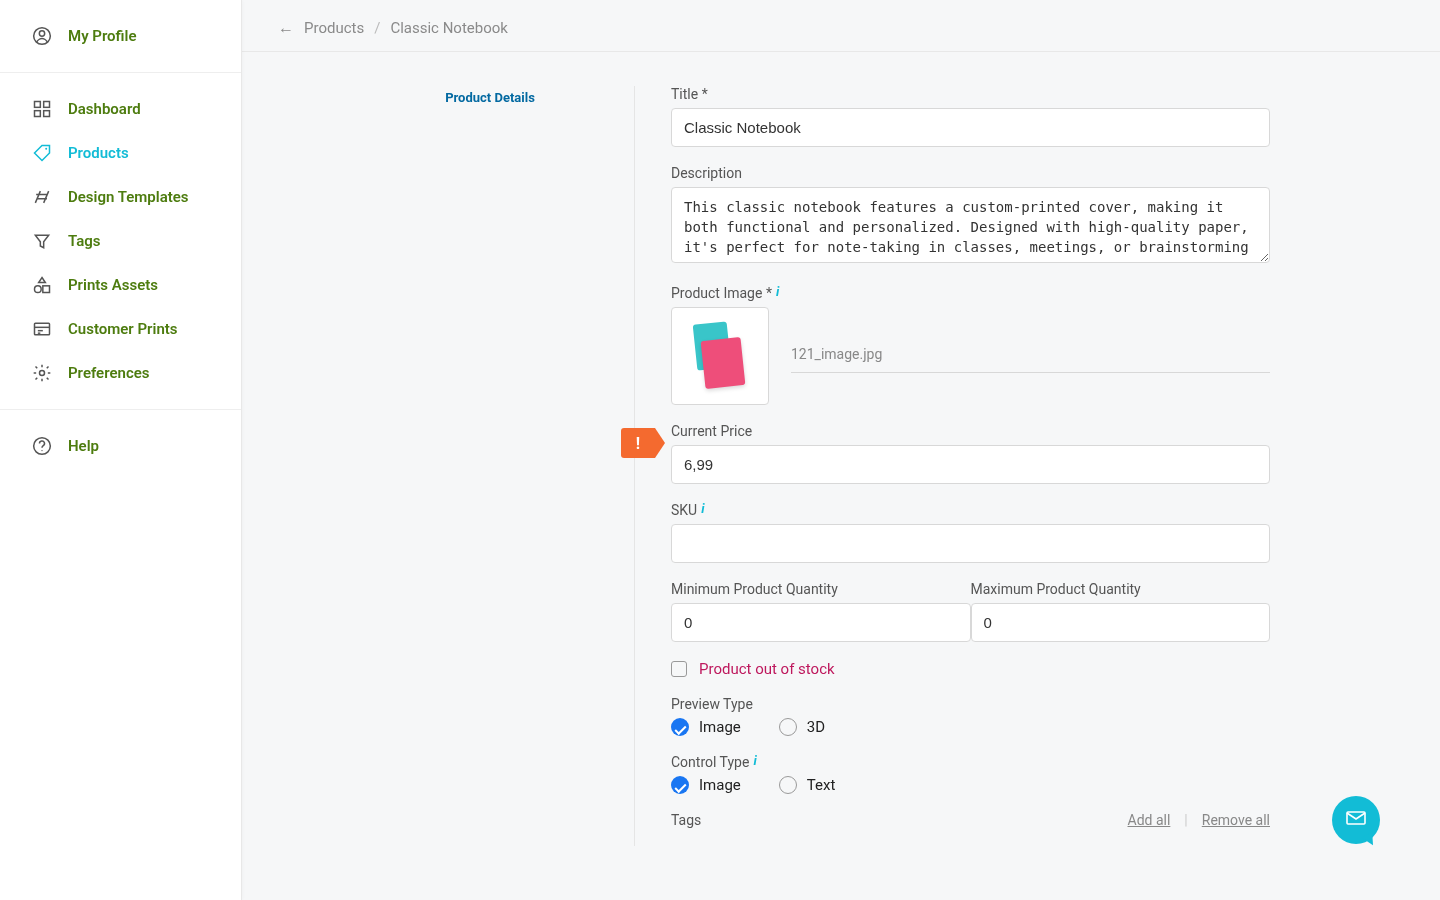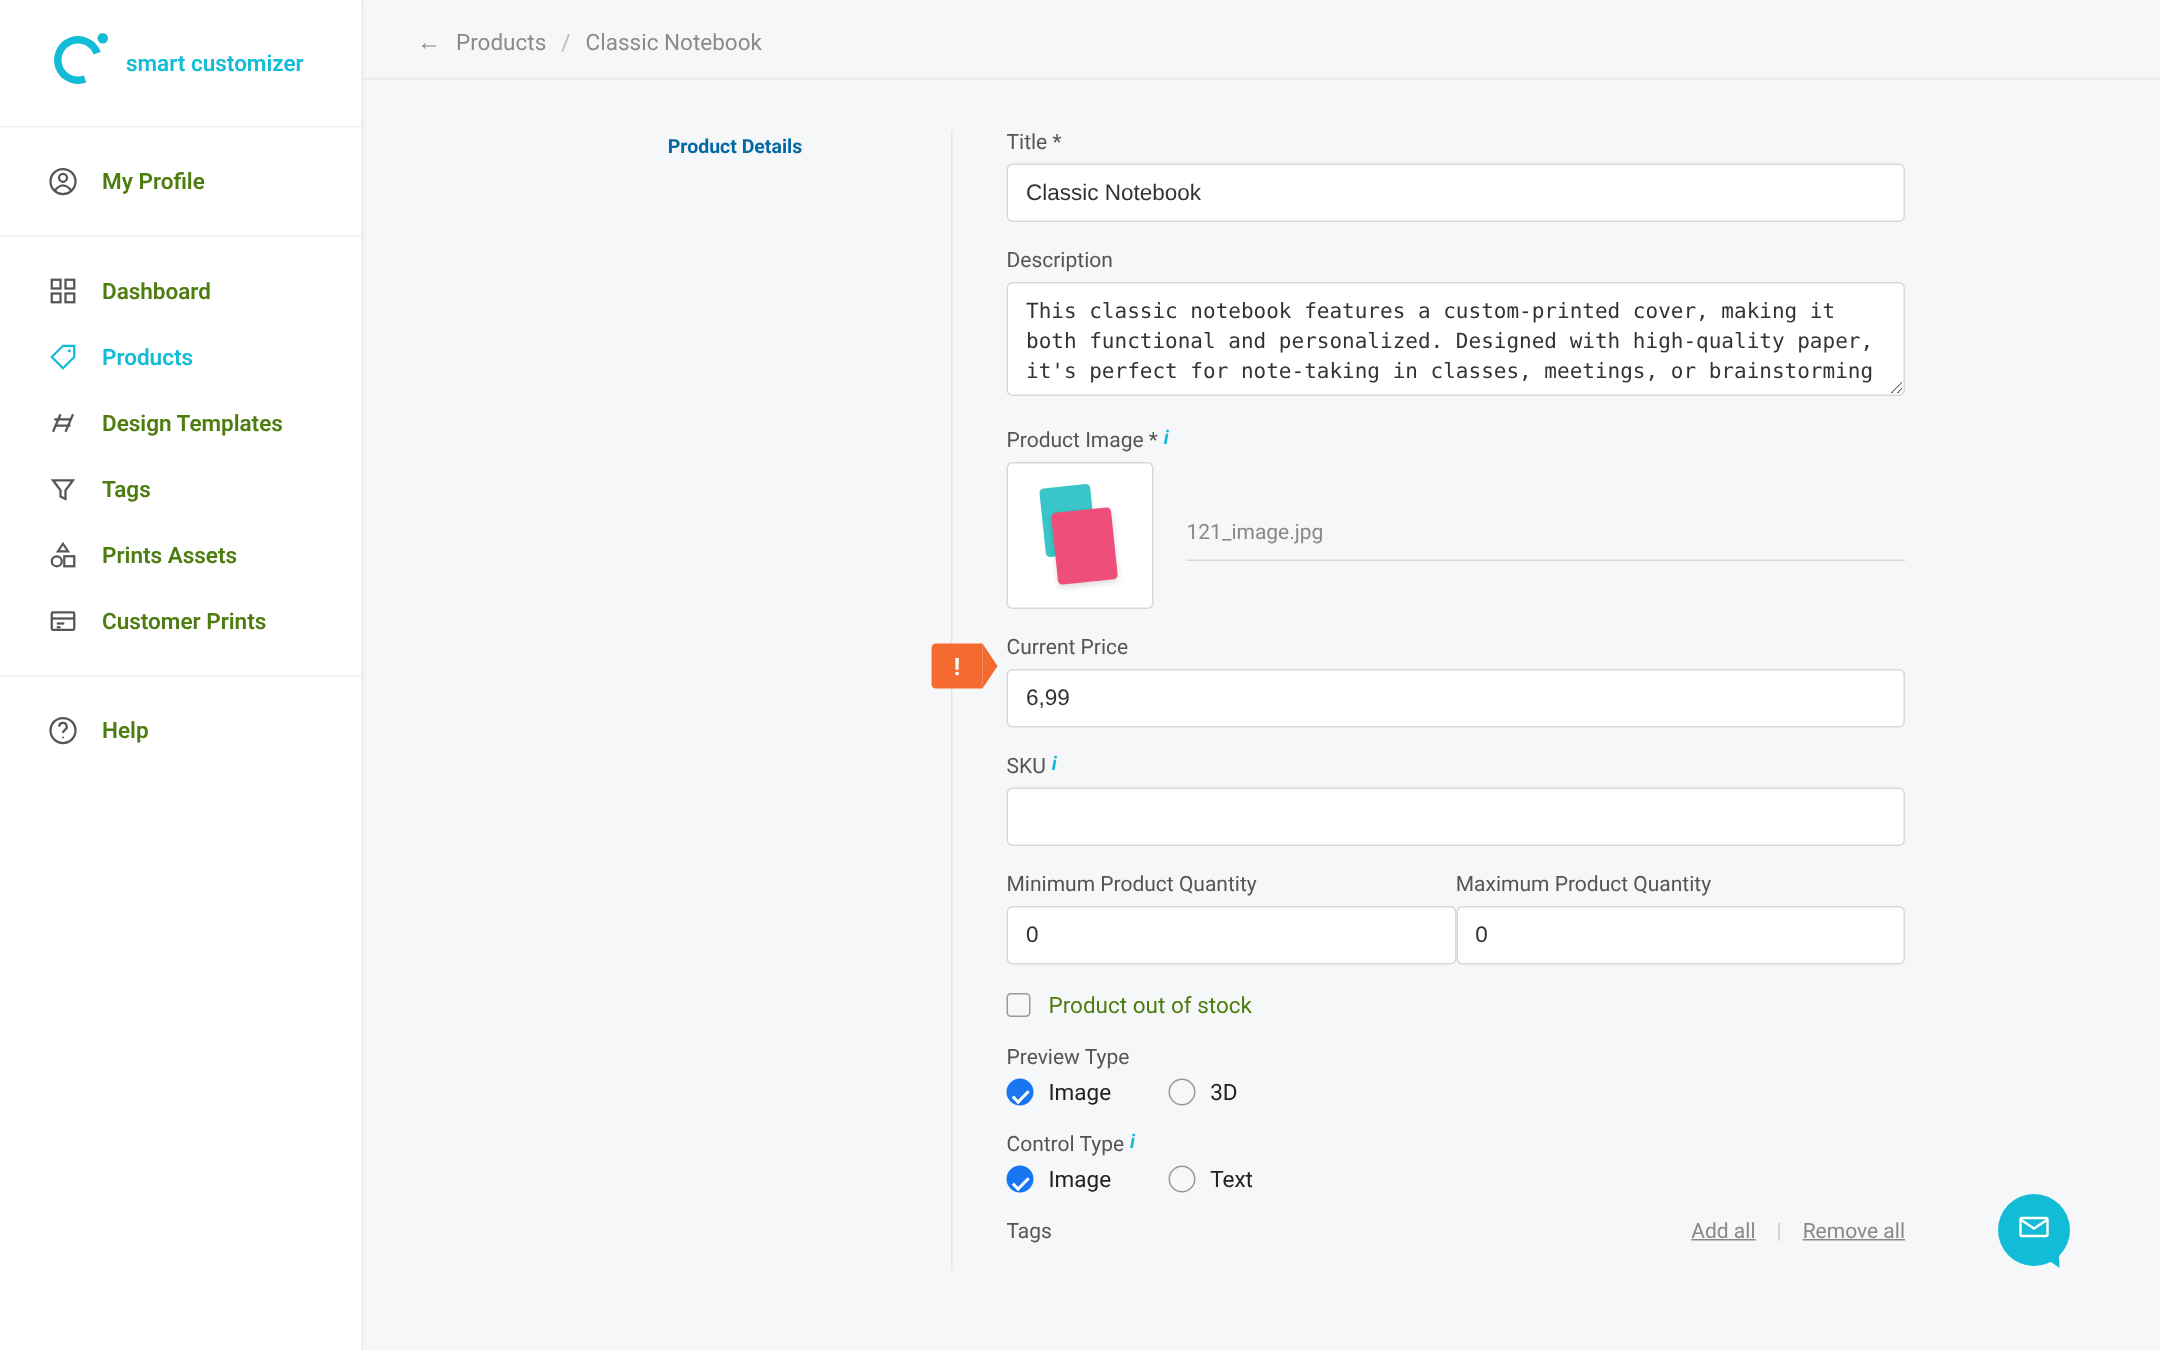--- a/index.html
+++ b/index.html
@@ -47,21 +47,21 @@
 .nb2 { position: absolute; left: 22px; top: 22px; width: 40px; height: 48px; background: #ee4e7a; border-radius: 3px; transform: rotate(-6deg); box-shadow: 0 2px 4px rgba(0,0,0,0.15); }
 .image-name { flex: 1; color: #888; border-bottom: 1px solid #d8d8d8; padding: 6px 0 10px; font-size: 14px; }
 
 .price-wrap { position: relative; }
 .error-badge { position: absolute; left: -50px; top: 5px; width: 34px; height: 30px; background: #f46a2f; color: #fff; display: flex; align-items: center; justify-content: center; border-radius: 3px 0 0 3px; font-weight: 700; }
 .error-badge::after { content: ""; position: absolute; right: -10px; top: 0; border-left: 10px solid #f46a2f; border-top: 15px solid transparent; border-bottom: 15px solid transparent; }
 
 .row2 { display: flex; }
 .row2 .field { flex: 1; }
 
-.checkbox-row { display: flex; align-items: center; gap: 12px; font-size: 15px; color: #4d7c0f; }
+.checkbox-row { display: flex; align-items: center; gap: 12px; font-size: 15px; color: #be185d; }
 .checkbox-box { width: 16px; height: 16px; border: 1.5px solid #999; border-radius: 3px; cursor: pointer; }
 
 .radio-row { display: flex; align-items: flex-end; gap: 38px; }
 .radio-item { display: flex; align-items: center; gap: 10px; font-size: 15px; }
 .radio-dot { width: 18px; height: 18px; border-radius: 50%; cursor: pointer; }
 .radio-dot.checked { background: #1976f2; position: relative; }
 .radio-dot.checked::after { content: ""; position: absolute; left: 4px; top: 8px; width: 9px; height: 4px; border-left: 2px solid #fff; border-bottom: 2px solid #fff; transform: rotate(-45deg); }
 .radio-dot.unchecked { border: 1.8px solid #999; }
 
 .tags-header { display: flex; justify-content: space-between; align-items: center; }
@@ -70,27 +70,20 @@
 .tags-actions a { color: #888; text-decoration: underline; cursor: pointer; }
 
 .chat-fab { position: fixed; right: 60px; bottom: 56px; width: 48px; height: 48px; border-radius: 50%; background: #12bcd6; display: flex; align-items: center; justify-content: center; cursor: pointer; }
 .chat-fab::after { content: ""; position: absolute; bottom: -2px; right: 4px; border-top: 12px solid #12bcd6; border-left: 6px solid transparent; border-right: 6px solid transparent; transform: rotate(-30deg); }
 .chat-fab svg { stroke: #fff; fill: none; stroke-width: 1.6; }
 </style>
 </head>
 <body>
 
 <aside class="sidebar">
-  <div class="logo-wrap">
-    <div class="logo-mark">
-      <div class="logo-ring"></div>
-      <div class="logo-dot"></div>
-    </div>
-    <span class="logo-text">smart customizer</span>
-  </div>
 
   <div class="nav-section">
     <div class="nav-item">
       <span class="nav-icon">
         <svg viewBox="0 0 24 24" width="20" height="20">
             <circle cx="12" cy="12" r="10"></circle>
             <circle cx="12" cy="9" r="3.2"></circle>
             <path d="M5.5 19.5 c1.5 -3 5 -4.5 6.5 -4.5 s5 1.5 6.5 4.5"></path>
           </svg>
       </span>
@@ -148,20 +141,29 @@
     <div class="nav-item">
       <span class="nav-icon">
         <svg viewBox="0 0 24 24" width="20" height="20">
             <rect x="3" y="5" width="18" height="14" rx="1"></rect>
             <line x1="3" y1="10" x2="21" y2="10"></line>
             <line x1="7" y1="14" x2="13" y2="14"></line>
             <line x1="7" y1="17" x2="10" y2="17"></line>
           </svg>
       </span>
       <span>Customer Prints</span>
+    </div>
+    <div class="nav-item">
+      <span class="nav-icon">
+        <svg viewBox="0 0 24 24" width="20" height="20">
+            <circle cx="12" cy="12" r="3"></circle>
+            <path d="M12 2v3 M12 19v3 M4.2 4.2l2.1 2.1 M17.7 17.7l2.1 2.1 M2 12h3 M19 12h3 M4.2 19.8l2.1-2.1 M17.7 6.3l2.1-2.1"></path>
+          </svg>
+      </span>
+      <span>Preferences</span>
     </div>
   </div>
 
   <div class="nav-section">
     <div class="nav-item">
       <span class="nav-icon">
         <svg viewBox="0 0 24 24" width="20" height="20">
             <circle cx="12" cy="12" r="10"></circle>
             <path d="M9 9 a3 3 0 1 1 4.5 2.5 c-1 .8 -1.5 1.3 -1.5 2.5"></path>
             <circle cx="12" cy="17.5" r="0.8" fill="#555" stroke="none"></circle>

